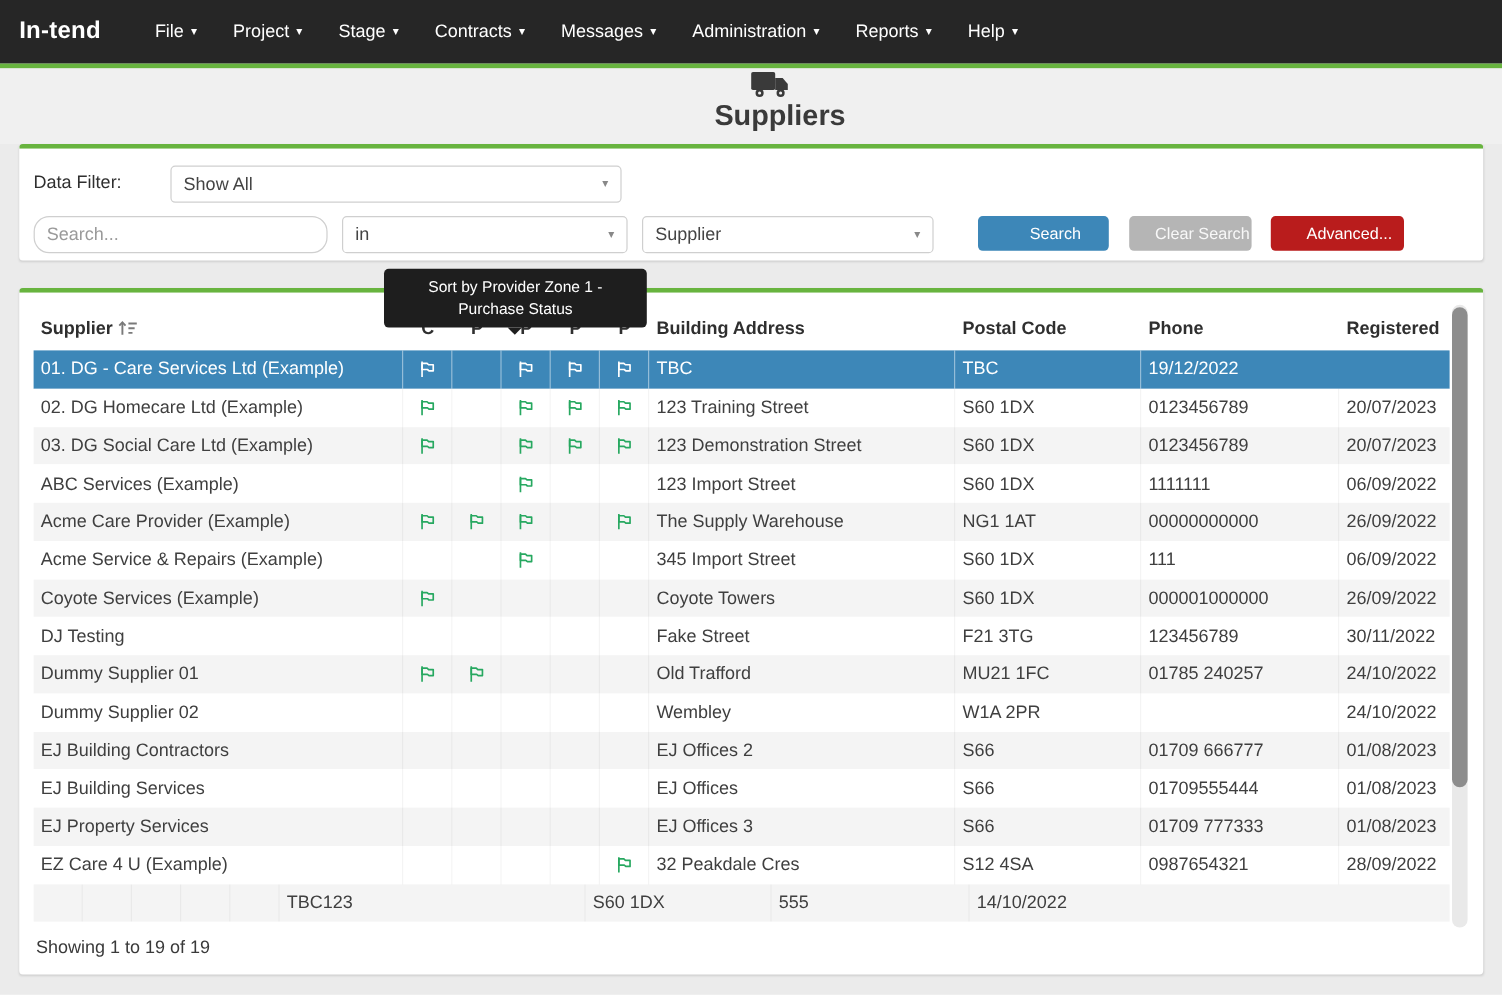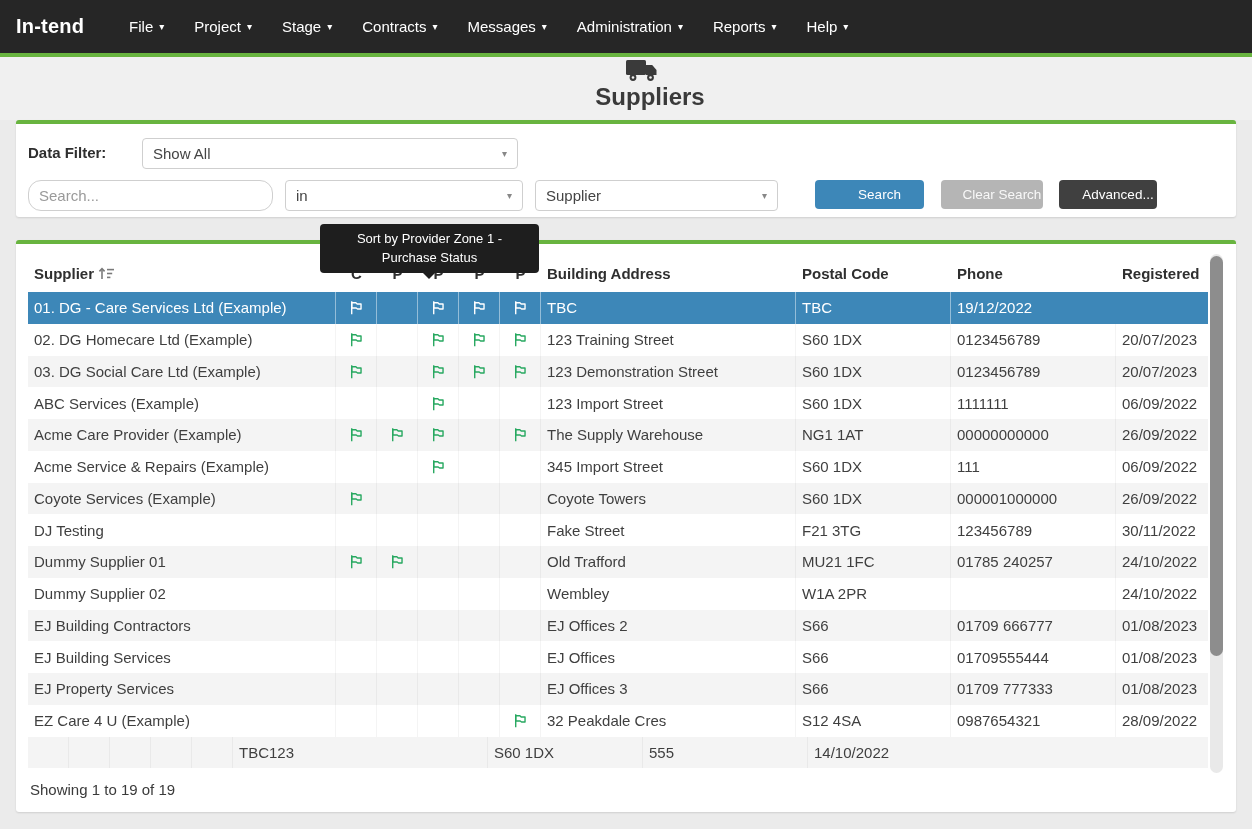--- a/index.html
+++ b/index.html
@@ -19,36 +19,36 @@
   .page-header { height:63px; background:#f0f0f0; display:flex; align-items:center; padding-left:32px;flex-direction:column; }
   .page-header svg { color:#3a3a3a; }
   .page-title { font-size:24px; font-weight:600; color:#3a3a3a; margin-left:16px; }
   
   .panel { margin:0 16px; background:#fff; border-top:4px solid #68b43f; border-radius:3px;
            box-shadow:0 1px 2px rgba(0,0,0,.12); position:relative; }
   .filter-panel { height:97px; }
   .panel-gap { height:23px; }
   .table-panel { height:572px; }
   
-  .flabel { position:absolute; left:12px; top:20px; font-size:15px; font-weight:bold; color:#2f2f2f;text-align:center; }
+  .flabel { position:absolute; left:12px; top:20px; font-size:15px; font-weight:normal; color:#2f2f2f;text-align:center; }
   .select { position:absolute; height:31px; border:1px solid #cfcfcf; border-radius:4px; background:#fff;
             display:flex; align-items:center; padding:0 10px; font-size:15px; color:#444; cursor:pointer; }
   .select .sel-caret { position:absolute; right:10px; color:#888; font-size:10px; }
   .sel-showall { left:126px; top:14px; width:376px; }
   .sel-in      { left:269px; top:56px; width:238px; }
   .sel-field   { left:519px; top:56px; width:243px; }
   .search-input { position:absolute; left:12px; top:56px; width:245px; height:31px;
             border:1px solid #cfcfcf; border-radius:13px; padding:0 10px; font-size:15px;
             font-family:inherit; color:#444; outline:none; }
   .search-input::placeholder { color:#9a9a9a; }
   .btn { position:absolute; top:56px; height:29px; border:none; border-radius:4px; font-size:13.5px;
          font-family:inherit; color:#fff; cursor:pointer;padding-left:20px; }
   .btn-search   { left:799px; width:109px; background:#3d87b8; }
   .btn-clear    { left:925px; width:102px; background:#b5b5b5; color:#f8f8f8; }
-  .btn-advanced { left:1043px; width:98px; background:#404040; }
+  .btn-advanced { left:1043px; width:111px; background:#b91c1c; }
   
   .tooltip { position:absolute; left:320px; top:224px; width:219px; z-index:50;
              background:#1e1e1e; color:#fff; font-size:13px; line-height:19px;
              text-align:center; padding:5px 10px 6px; border-radius:4px; }
   .tooltip .arrow { position:absolute; left:103px; bottom:-6px; width:0; height:0;
              border-left:6px solid transparent; border-right:6px solid transparent;
              border-top:6px solid #1e1e1e; }
   
   .thead { position:absolute; top:10px; left:12px; width:1180px; height:38px; display:flex; align-items:center; }
   .th { font-size:15px; font-weight:bold; color:#2f2f2f; display:flex; align-items:center; padding-left:6px; }

